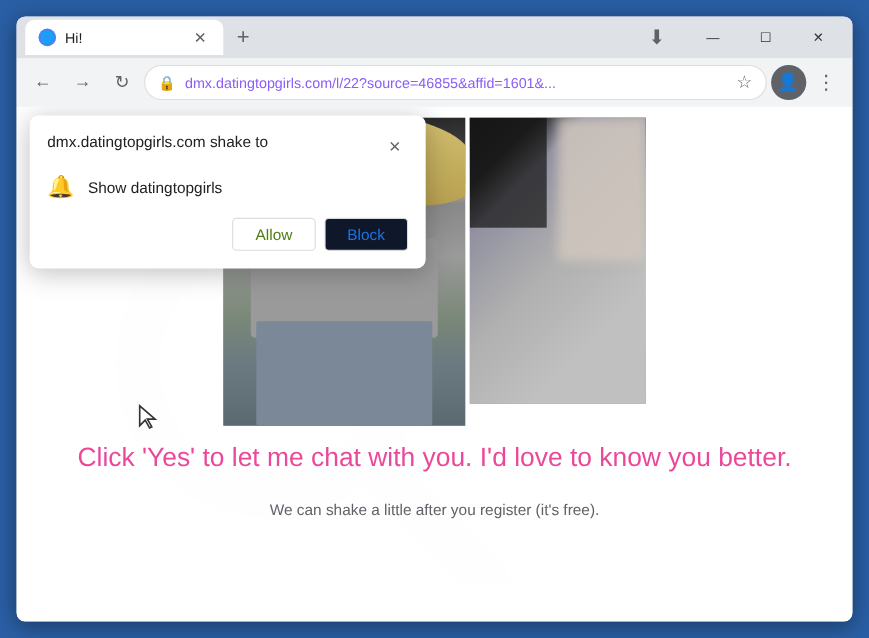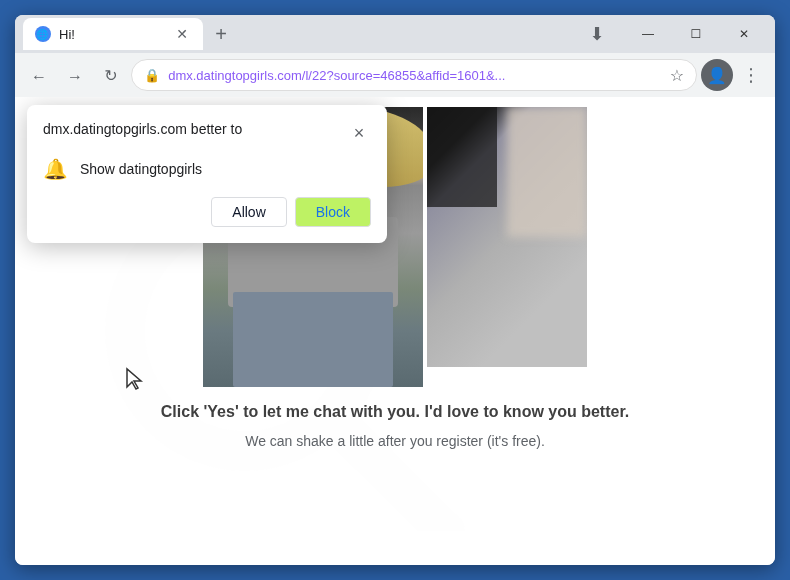--- a/index.html
+++ b/index.html
@@ -184,32 +184,32 @@
     }
     
     .images-row {
       display: flex;
       gap: 4px;
       margin-top: 10px;
       position: relative;
       z-index: 1;
     }
     .page-text-main {
-      font-size: 16px;
-      font-weight: 700;
-      color: #404040;
+      font-size: 24px;
+      font-weight: 400;
+      color: #ec4899;
       margin-top: 16px;
       text-align: center;
       z-index: 1;
       position: relative;
     }
     .page-text-sub {
       font-size: 14px;
       color: #5f6368;
-      margin-top: 12px;
+      margin-top: 24px;
       text-align: center;
       z-index: 1;
       position: relative;
     }
     
     .notification-popup {
       position: absolute;
       top: 8px;
       left: 12px;
       width: 360px;
@@ -256,26 +256,26 @@
       display: flex;
       justify-content: flex-end;
       gap: 8px;
     }
     .btn-allow {
       background: white;
       border: 1px solid #dadce0;
       border-radius: 4px;
       padding: 6px 20px;
       font-size: 14px;
-      color: #0f172a;
+      color: #4d7c0f;
       cursor: pointer;
       font-weight: 500;
     }
     .btn-block {
-      background: #bef264;
+      background: #0f172a;
       border: 1px solid #dadce0;
       border-radius: 4px;
       padding: 6px 20px;
       font-size: 14px;
       color: #1a73e8;
       cursor: pointer;
       font-weight: 500;
     }
     
     .cursor {
@@ -386,21 +386,21 @@
 
           <div style="position:absolute;top:0;left:0;width:70px;height:100px;background:rgba(20,20,20,0.7);"></div>
         </div>
       </div>
 
       <p class="page-text-main">Click 'Yes' to let me chat with you. I'd love to know you better.</p>
       <p class="page-text-sub">We can shake a little after you register (it's free).</p>
 
       <div class="notification-popup">
         <div class="popup-header">
-          <span class="popup-title">dmx.datingtopgirls.com better to</span>
+          <span class="popup-title">dmx.datingtopgirls.com shake to</span>
           <div class="popup-close">×</div>
         </div>
         <div class="popup-notification-row">
           <span class="bell-icon">🔔</span>
           <span class="notification-label">Show datingtopgirls</span>
         </div>
         <div class="popup-buttons">
           <button class="btn-allow">Allow</button>
           <button class="btn-block">Block</button>
         </div>

